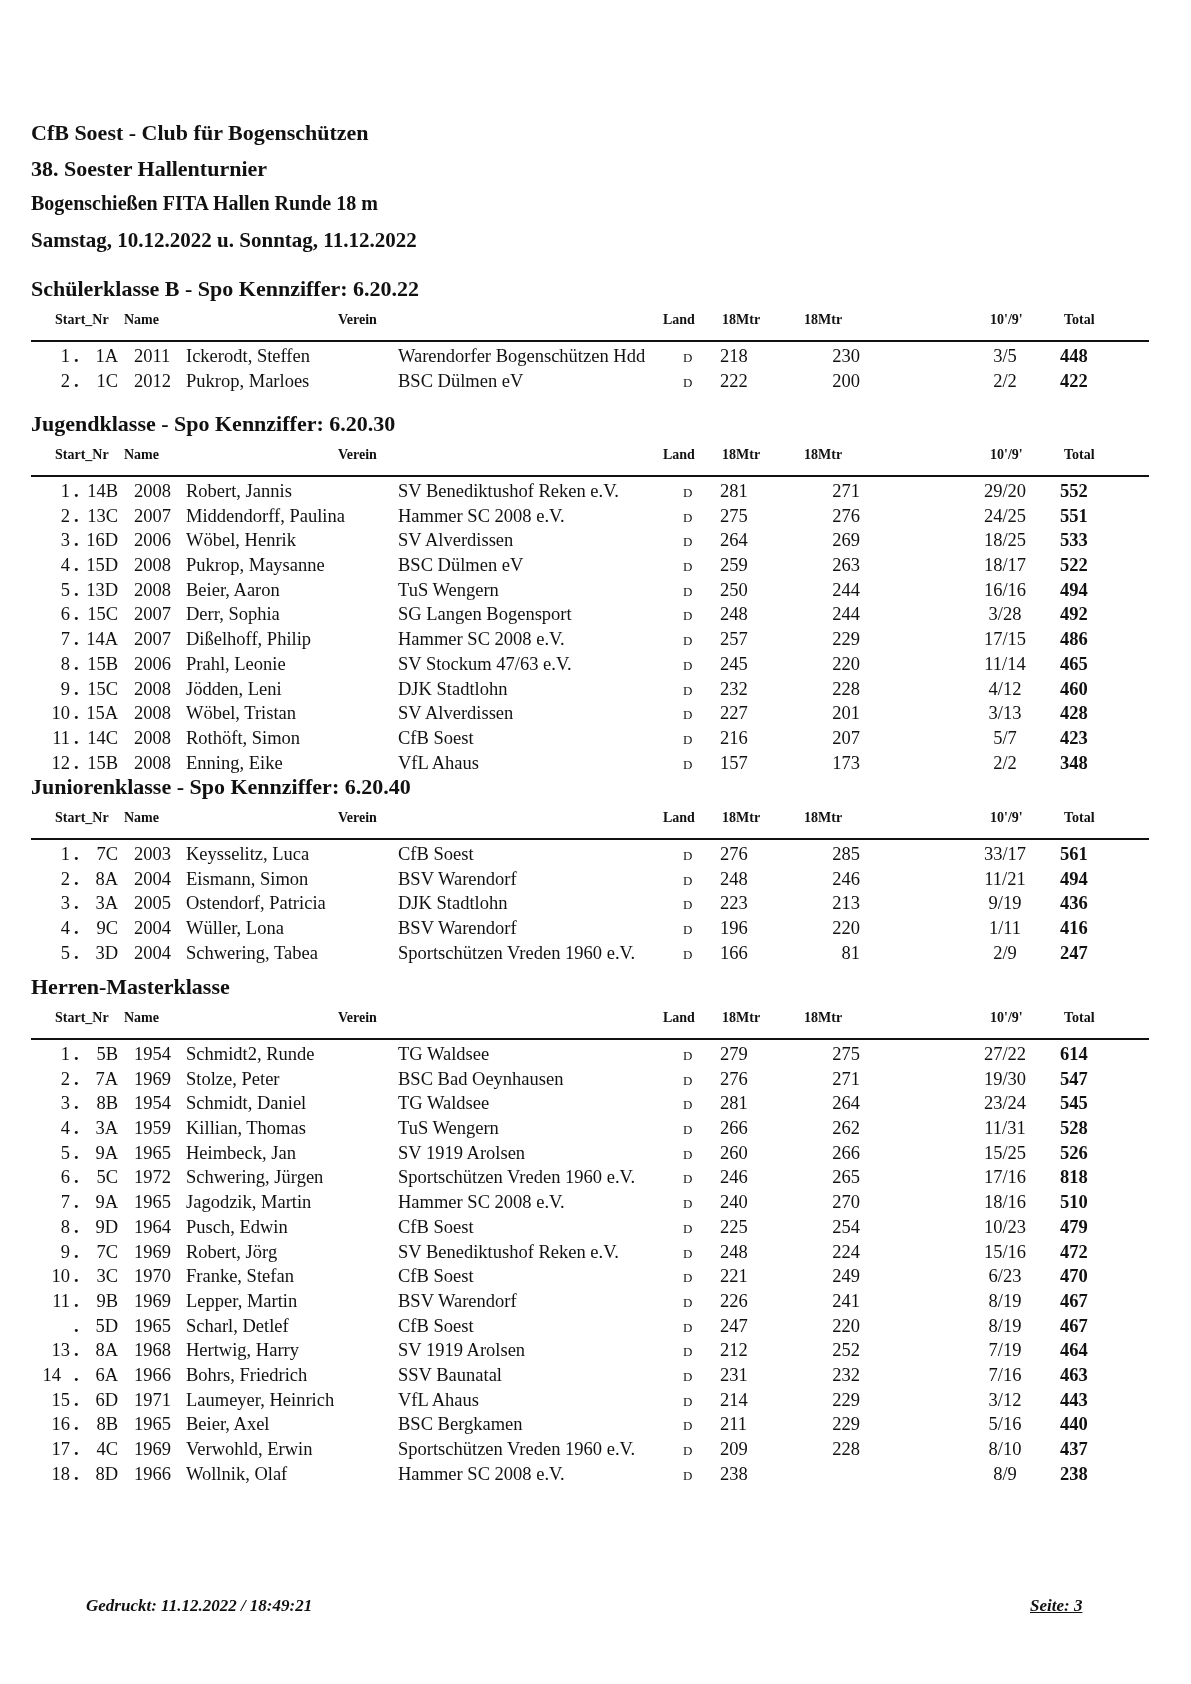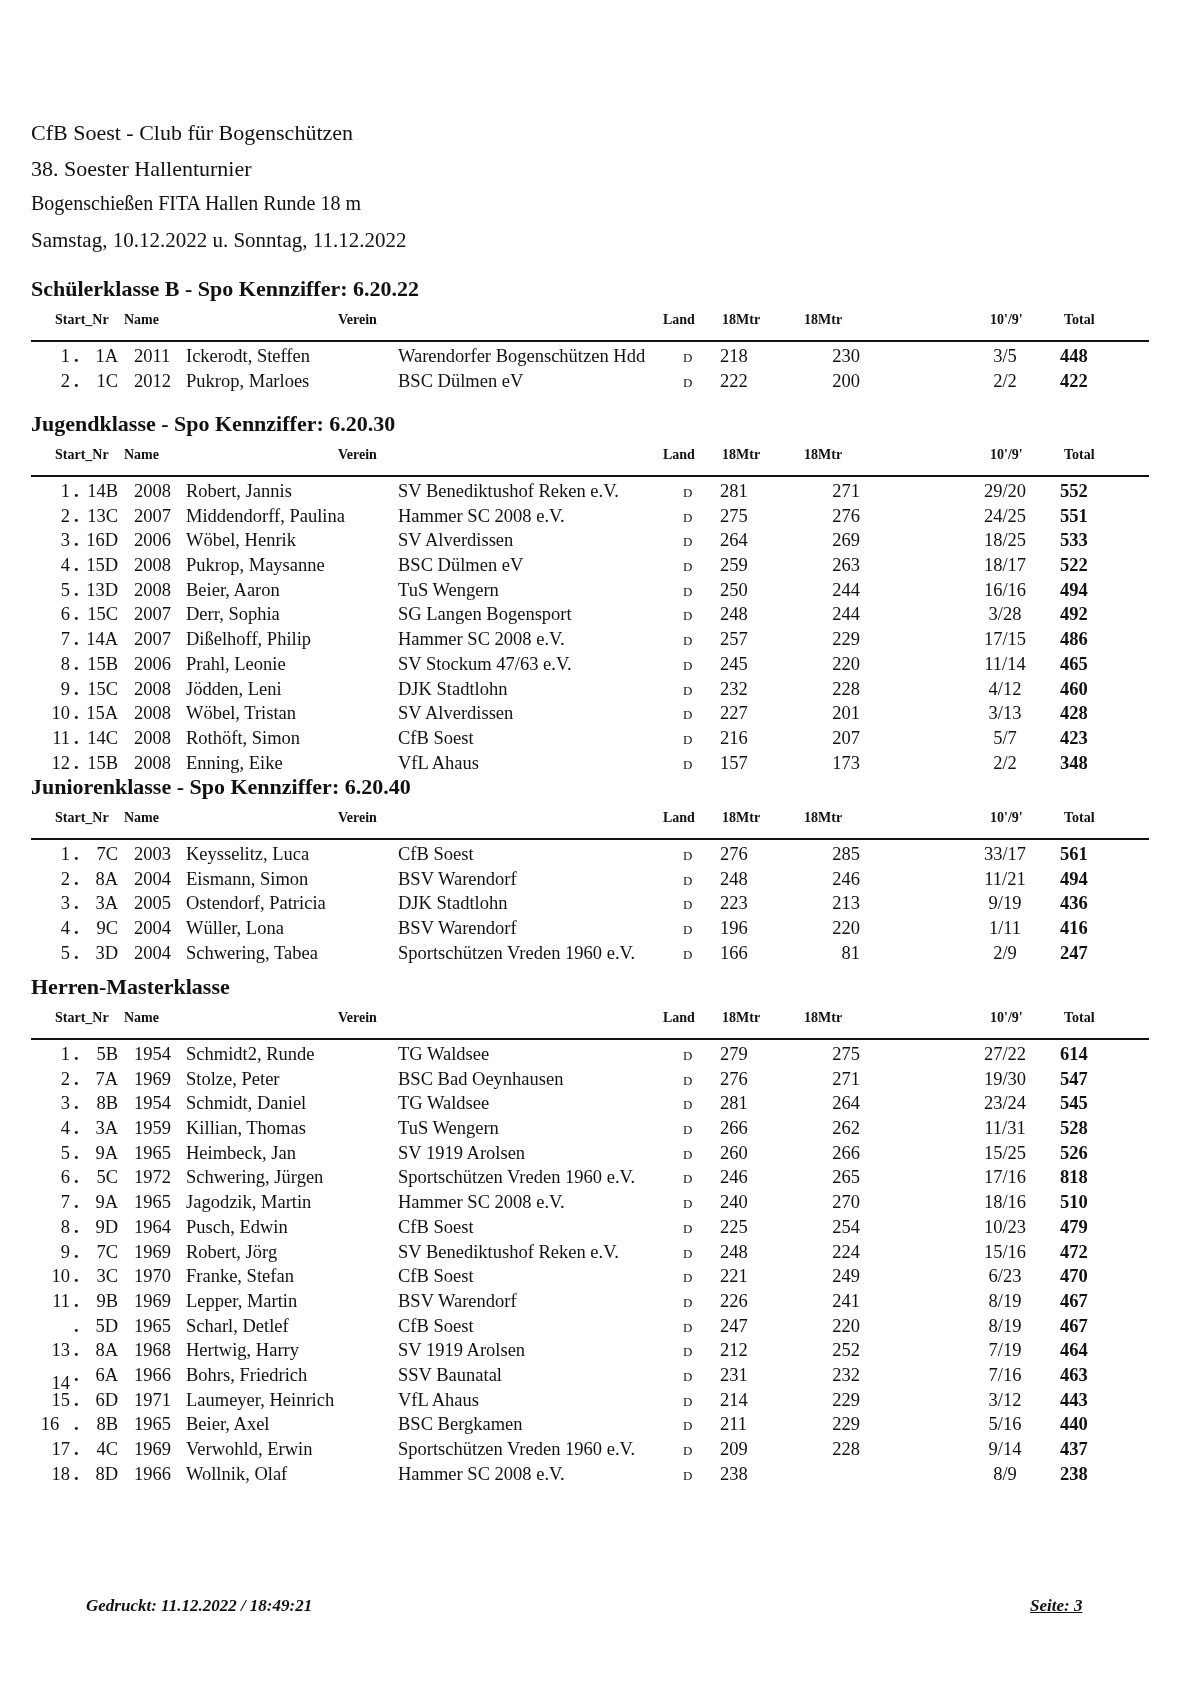--- a/index.html
+++ b/index.html
@@ -1,20 +1,20 @@
 <!DOCTYPE html>
 <html><head>
 <meta charset="utf-8">
 <style>
   html, body { margin: 0; padding: 0; background: #ffffff; }
   body {
     width: 1191px; height: 1684px; position: relative; overflow: hidden;
     font-family: "Liberation Serif", "DejaVu Serif", serif; color: #111111;
   }
-  .hdr { position: absolute; left: 31px; font-weight: normal; font-size: 21px; white-space: nowrap; }
+  .hdr { position: absolute; left: 31px; font-weight: bold; font-size: 21px; white-space: nowrap; }
   .hdr.l1 { top: 120px; font-size: 22px; }
   .hdr.l2 { top: 156px; font-size: 22px; }
   .hdr.l3 { top: 192px; font-size: 20px; }
   .hdr.l4 { top: 228px; font-size: 21px; }
 
   .section { position: absolute; left: 0; width: 1191px; }
   .sec-title { position: absolute; left: 31px; top: 0; font-weight: bold; font-size: 22px; white-space: nowrap; }
   .colhead { position: absolute; top: 36px; left: 0; width: 1191px; height: 20px; font-weight: bold; font-size: 14px; }
   .colhead span { position: absolute; white-space: nowrap; }
   .rule { position: absolute; top: 64px; left: 31px; width: 1118px; height: 0; border-top: 2.5px solid #111; }
@@ -518,21 +518,21 @@
           <span class="c-name">Hertwig, Harry</span>
           <span class="c-club">SV 1919 Arolsen</span>
           <span class="c-land">D</span>
           <span class="c-s1">212</span>
           <span class="c-s2">252</span>
           <span class="c-tn">7/19</span>
           <span class="c-total">464</span>
           <span class="c-dot" style="left: 74px; font-weight: bold;">.</span>
         </div>
         <div class="row">
-          <span class="c-rank" style="left: 30px; width: 40px; margin-top: 8px;">14</span>
+          <span class="c-rank" style="left: 21px; width: 40px;">14</span>
           <span class="c-start">6A</span>
           <span class="c-year">1966</span>
           <span class="c-name">Bohrs, Friedrich</span>
           <span class="c-club">SSV Baunatal</span>
           <span class="c-land">D</span>
           <span class="c-s1">231</span>
           <span class="c-s2">232</span>
           <span class="c-tn">7/16</span>
           <span class="c-total">463</span>
           <span class="c-dot" style="left: 74px; font-weight: bold;">.</span>
@@ -544,42 +544,42 @@
           <span class="c-name">Laumeyer, Heinrich</span>
           <span class="c-club">VfL Ahaus</span>
           <span class="c-land">D</span>
           <span class="c-s1">214</span>
           <span class="c-s2">229</span>
           <span class="c-tn">3/12</span>
           <span class="c-total">443</span>
           <span class="c-dot" style="left: 74px; font-weight: bold;">.</span>
         </div>
         <div class="row">
-          <span class="c-rank" style="left: 30px; width: 40px; text-align: center;">16</span>
+          <span class="c-rank" style="left: 30px; width: 40px;">16</span>
           <span class="c-start">8B</span>
           <span class="c-year">1965</span>
           <span class="c-name">Beier, Axel</span>
           <span class="c-club">BSC Bergkamen</span>
           <span class="c-land">D</span>
           <span class="c-s1">211</span>
           <span class="c-s2">229</span>
           <span class="c-tn">5/16</span>
           <span class="c-total">440</span>
           <span class="c-dot" style="left: 74px; font-weight: bold;">.</span>
         </div>
         <div class="row">
           <span class="c-rank" style="left: 30px; width: 40px;">17</span>
           <span class="c-start">4C</span>
           <span class="c-year">1969</span>
           <span class="c-name">Verwohld, Erwin</span>
           <span class="c-club">Sportschützen Vreden 1960 e.V.</span>
           <span class="c-land">D</span>
           <span class="c-s1">209</span>
           <span class="c-s2">228</span>
-          <span class="c-tn">9/14</span>
+          <span class="c-tn">8/10</span>
           <span class="c-total">437</span>
           <span class="c-dot" style="left: 74px; font-weight: bold;">.</span>
         </div>
         <div class="row">
           <span class="c-rank" style="left: 30px; width: 40px;">18</span>
           <span class="c-start">8D</span>
           <span class="c-year">1966</span>
           <span class="c-name">Wollnik, Olaf</span>
           <span class="c-club">Hammer SC 2008 e.V.</span>
           <span class="c-land">D</span>

